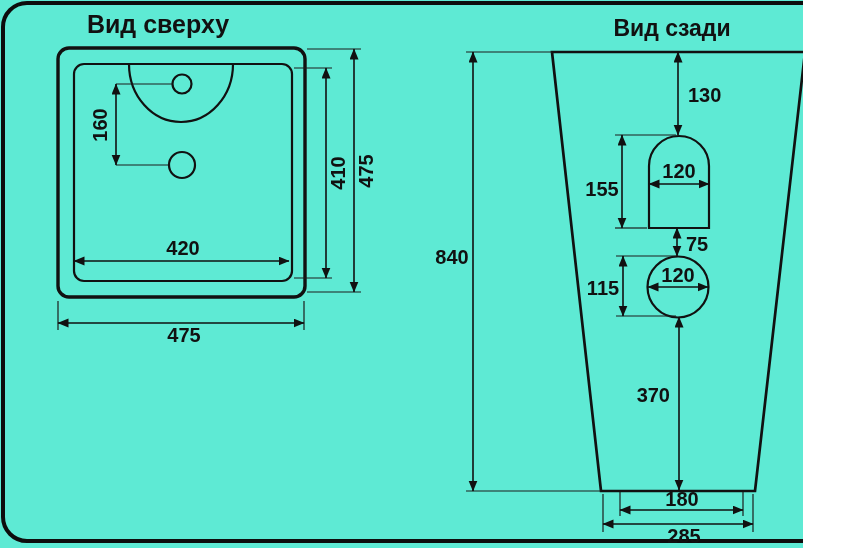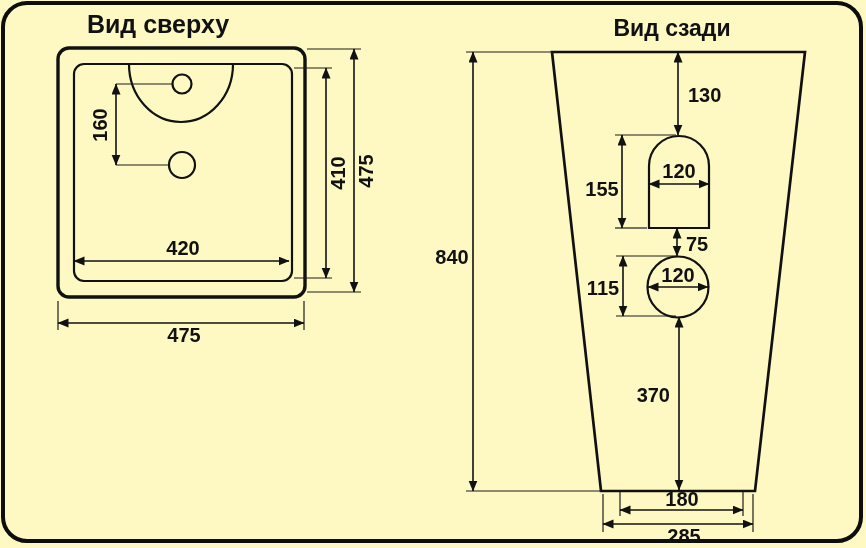--- a/index.html
+++ b/index.html
@@ -1,20 +1,20 @@
 <!DOCTYPE html>
 <html><head>
 <meta charset="utf-8">
 <style>
   html, body { margin: 0; padding: 0; background: #ffffff; }
   .canvas {
     position: relative;
-    width: 866px;
+    width: 803px;
     height: 548px;
-    background: #fef9c3;
+    background: #5eead4;
     overflow: hidden;
   }
   svg { display: block; }
   text {
     fill: #111111;
     font-family: "Liberation Sans", sans-serif;
     font-weight: 700;
   }
   .dim-text  { font-size: 20px; }
   .title-main { font-size: 25px; font-weight: 800; }

